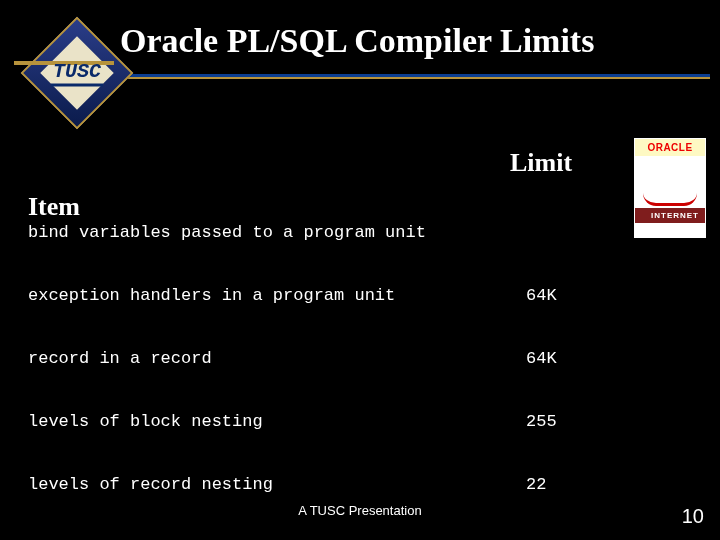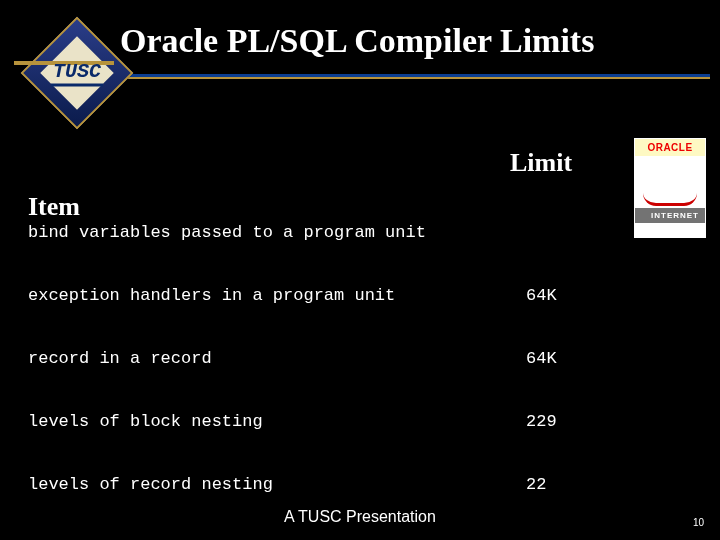--- a/index.html
+++ b/index.html
@@ -184,45 +184,45 @@
   .oracle-swoosh {
     position: absolute;
     bottom: 2px;
     left: 8px;
     right: 8px;
     height: 10px;
     border-bottom: 3px solid #c00;
     border-radius: 0 0 50px 50px;
   }
   .oracle-bot {
-    background: #737373;
+    background: #7f1d1d;
     color: #fff;
     font-size: 8px;
     font-weight: bold;
     text-align: center;
     padding: 3px 16px;
     letter-spacing: 1px;
   }
 
   .footer {
     position: absolute;
-    bottom: 14px;
+    bottom: 22px;
     left: 0;
     right: 0;
     text-align: center;
     font-family: Arial, Helvetica, sans-serif;
-    font-size: 16px;
+    font-size: 13px;
     color: #fff;
   }
   .page-num {
     position: absolute;
     bottom: 12px;
     right: 16px;
     font-family: Arial, Helvetica, sans-serif;
-    font-size: 10px;
+    font-size: 20px;
   }
 </style>
 </head>
 <body>
 
 <div class="slide">
 
   <div class="logo">
     <div class="diamond-outer"></div>
     <div class="diamond-inner"></div>
@@ -251,21 +251,21 @@
       <span class="c-limit">64K</span>
       <span class="c-lim2"></span>
     </div>
     <div class="row">
       <span class="c-item">record in a record</span>
       <span class="c-limit">64K</span>
       <span class="c-lim2"></span>
     </div>
     <div class="row">
       <span class="c-item">levels of block nesting</span>
-      <span class="c-limit">229</span>
+      <span class="c-limit">255</span>
       <span class="c-lim2"></span>
     </div>
     <div class="row">
       <span class="c-item">levels of record nesting</span>
       <span class="c-limit">22</span>
       <span class="c-lim2"></span>
     </div>
     <div class="row">
       <span class="c-item">levels of subquery nesting</span>
       <span class="c-limit">254</span>

